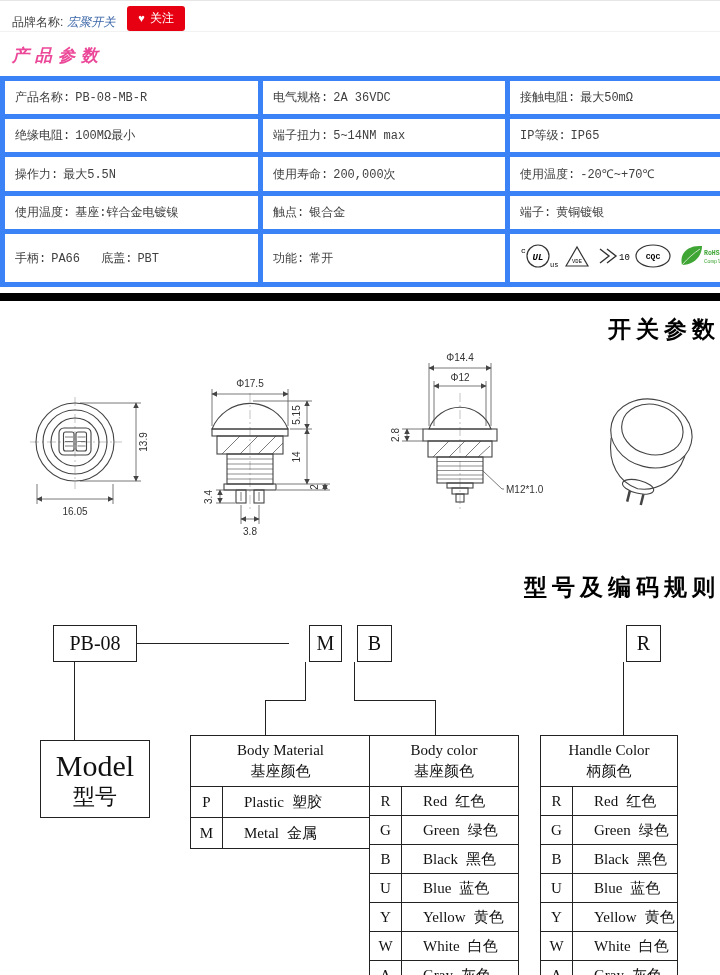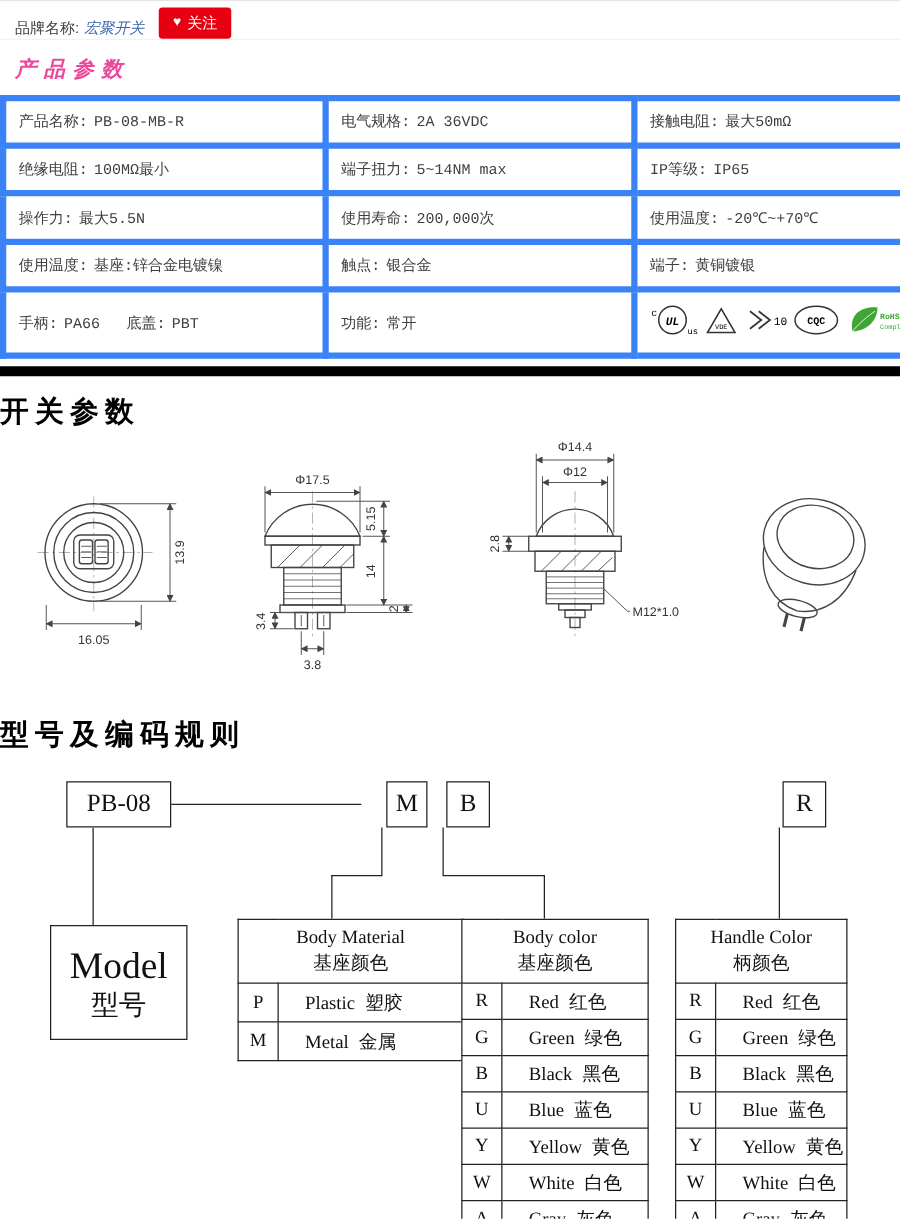--- a/index.html
+++ b/index.html
@@ -29,21 +29,21 @@
   
   table.params { width:720px; border-collapse:collapse; table-layout:fixed; font-size:12px; }
   table.params td { border:5px solid #3b82f6; padding:8px 10px; white-space:nowrap; overflow:hidden;font-family:Liberation Mono, monospace; }
   table.params td .lbl { margin-right:5px; }
   table.params td .pair2 { margin-left:14px; }
   td.cert-cell { padding:4px 8px; }
   
   .divider { height:8px; background:#000; margin-top:6px; }
   
   .big-heading {
-    text-align:left; font-size:23px; font-weight:bold; color:#000;
+    text-align:right; font-size:23px; font-weight:bold; color:#000;
     letter-spacing:5px; margin:13px 0 2px 0;
   }
   
   svg.drawings { display:block; }
   svg.drawings text { font-family:"Liberation Sans", sans-serif; font-size:10px; fill:#333; }
   
   .diagram { position:relative; height:404px; margin-top:12px; font-family:"Liberation Serif", serif; color:#111; }
   .code-box {
     position:absolute; border:1px solid #222; background:#fff; z-index:2;
     display:flex; align-items:center; justify-content:center; font-size:20px;margin-left:20px;
@@ -248,21 +248,21 @@
   <div class="line" style="left:117px; top:28px; width:172px; height:1px;"></div>
   <div class="line" style="left:74px;  top:47px; width:1px; height:78px;"></div>
   <div class="line" style="left:305px; top:47px; width:1px; height:38px;"></div>
   <div class="line" style="left:265px; top:85px; width:41px; height:1px;"></div>
   <div class="line" style="left:265px; top:85px; width:1px; height:35px;"></div>
   <div class="line" style="left:354px; top:47px; width:1px; height:38px;"></div>
   <div class="line" style="left:354px; top:85px; width:82px; height:1px;"></div>
   <div class="line" style="left:435px; top:85px; width:1px; height:35px;"></div>
   <div class="line" style="left:623px; top:47px; width:1px; height:73px;"></div>
 
-  <div class="code-box model-box" style="left:20px; top:125px; width:110px; height:92px;">
+  <div class="code-box model-box" style="left:20px; top:125px; width:110px; height:78px;">
     <div>Model</div>
     <div class="cn-line">型号</div>
   </div>
 
   <table class="spec-table bm" style="left:190px; top:120px; width:181px;">
     <tbody>
         <tr>
       <td class="spec-head" colspan="2">
         <div>Body Material</div>
         <div>基座颜色</div>

